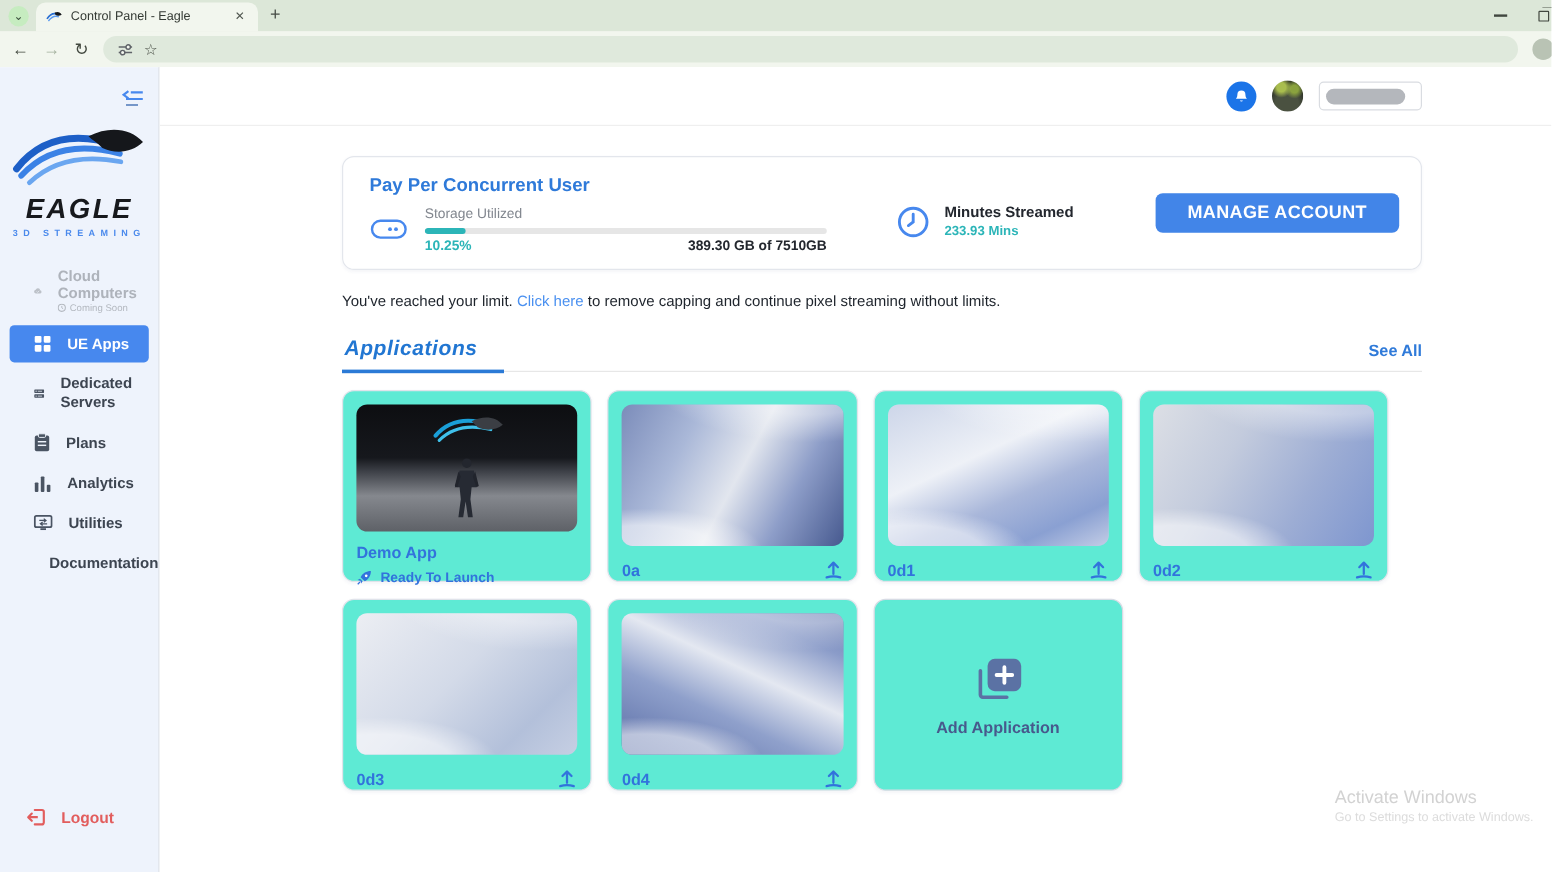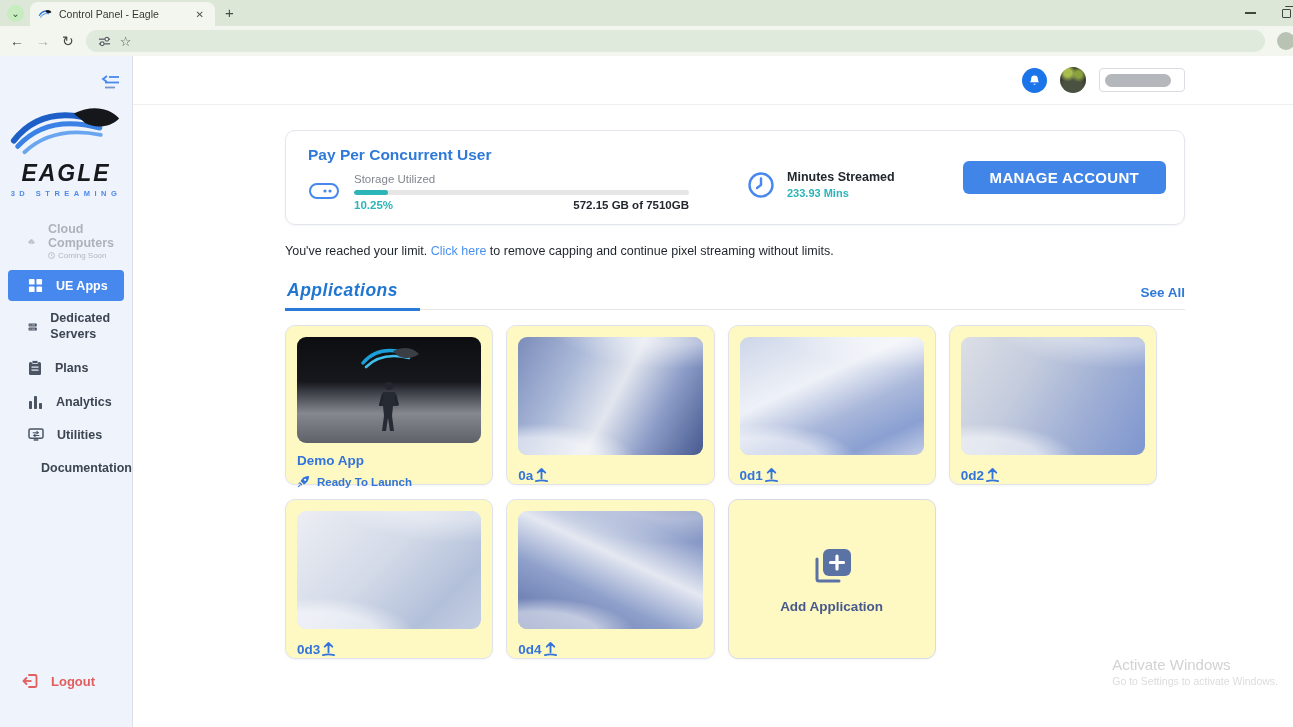--- a/index.html
+++ b/index.html
@@ -80,35 +80,35 @@
 
   .notice { margin-top:19px; font-size:12.5px; color:#1e242c; }
   .notice a { color:#4a90f0; text-decoration:none; }
 
   .apps-header { margin-top:22px; display:flex; justify-content:space-between; align-items:flex-end; border-bottom:1px solid #e7e7e7; }
   .apps-title { color:#2176d2; font-size:17.5px; font-weight:bold; font-style:italic; letter-spacing:.5px;
     border-bottom:3px solid #2b7ad6; padding:0 22px 7px 2px; margin-bottom:-2px; }
   .see-all { color:#2f7ad9; font-size:13.5px; font-weight:bold; padding-bottom:9px; }
 
   .grid { margin-top:15px; display:grid; grid-template-columns:repeat(4, 1fr); gap:14px 13px; width:872px; }
-  .card { border:1px solid #e0e3ea; border-radius:10px; height:160px; background:#fef9c3; padding:11px; box-shadow:0 1px 3px rgba(40,60,110,.05); }
+  .card { border:1px solid #e0e3ea; border-radius:10px; height:160px; background:#5eead4; padding:11px; box-shadow:0 1px 3px rgba(40,60,110,.05); }
   .thumb { border-radius:9px; height:118px; width:100%; position:relative; overflow:hidden; }
   .thumb-demo { height:106px; background:linear-gradient(#0d0e11 0%, #16181d 42%, #3b3e45 52%, #85888e 72%, #5e6167 100%); }
   .thumb-0a { background:linear-gradient(118deg,#7b8cba 0%,#aab8d8 28%,#e2e6ee 52%,#8d9dc8 74%,#46598f 100%); }
   .thumb-0d1 { background:linear-gradient(155deg,#cdd6e9 0%,#eef1f7 38%,#a9b7da 62%,#8aa0d2 82%,#c3cde6 100%); }
   .thumb-0d2 { background:linear-gradient(120deg,#dcdfe5 0%,#c3cbdd 35%,#9dadd4 68%,#7e96cf 100%); }
   .thumb-0d3 { background:linear-gradient(135deg,#eceef3 0%,#d3dae8 45%,#b3c0da 78%,#c6cfe3 100%); }
   .thumb-0d4 { background:linear-gradient(25deg,#5a6da6 0%,#8fa0cb 35%,#e4e8f1 58%,#8b9cc9 82%,#6a7db2 100%); }
   .swoosh { position:absolute; inset:0;
     background: radial-gradient(120% 70% at 10% 105%, rgba(255,255,255,.55) 0 28%, transparent 45%),
                 radial-gradient(140% 90% at 85% -20%, rgba(255,255,255,.4) 0 30%, transparent 52%); }
   .demo-logo { position:absolute; top:8px; left:50%; transform:translateX(-50%); }
   .char { position:absolute; bottom:10px; left:50%; transform:translateX(-50%); }
   .card-name { margin-top:10px; font-size:13.5px; font-weight:bold; color:#3273dc; }
-  .label-row { margin-top:12px; display:flex; justify-content:flex-start; align-items:center; }
+  .label-row { margin-top:12px; display:flex; justify-content:space-between; align-items:center; }
   .label-row .card-name { margin-top:0; }
   .status-row { margin-top:7px; display:flex; align-items:center; gap:7px; font-size:11.5px; font-weight:bold; color:#3273dc; }
   .add-card { display:flex; flex-direction:column; align-items:center; justify-content:center; gap:10px; border:1px solid #d7dbe4; }
   .add-label { font-size:13.5px; font-weight:bold; color:#47598c; }
 
   .watermark { position:absolute; right:15px; top:600px; text-align:left; }
   .wm1 { font-size:15px; color:#d2d2d2; }
   .wm2 { font-size:10.5px; color:#dcdcdc; margin-top:2px; }
 </style>
 </head>
@@ -283,21 +283,21 @@
               <circle cx="17" cy="10" r="1.6" fill="#4788ee"></circle>
               <circle cx="22" cy="10" r="1.6" fill="#4788ee"></circle>
             </svg>
             <div class="storage-meta">
               <div class="storage-label">Storage Utilized</div>
               <div class="bar-track">
                 <div class="bar-fill" style="width: 10.25%;"></div>
               </div>
               <div class="bar-bottom">
                 <span class="pct">10.25%</span>
-                <span class="usage">572.15 GB of 7510GB</span>
+                <span class="usage">389.30 GB of 7510GB</span>
               </div>
             </div>
           </div>
         </div>
         <div class="mins-col">
           <svg width="28" height="28" viewBox="0 0 28 28">
             <circle cx="14" cy="14" r="11.5" fill="none" stroke="#4788ee" stroke-width="2.4"></circle>
             <path d="M14 7.5 V14 L10 17" stroke="#4788ee" stroke-width="2.4" fill="none" stroke-linecap="round"></path>
           </svg>
           <div>

